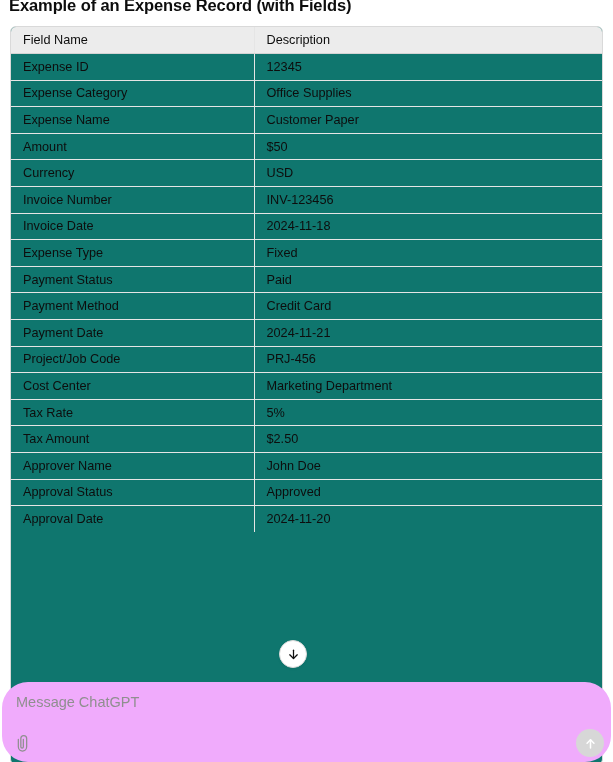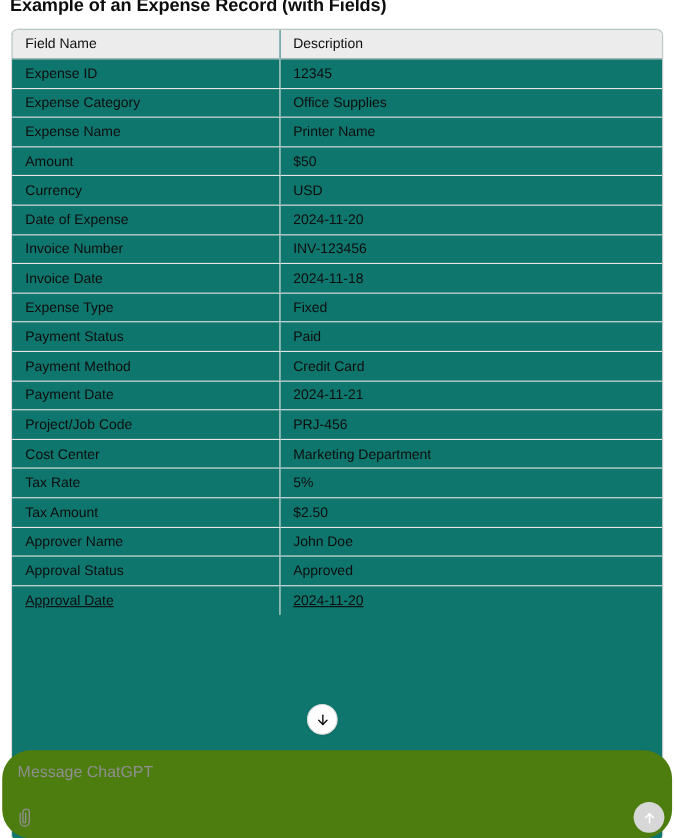--- a/index.html
+++ b/index.html
@@ -49,40 +49,40 @@
     overflow: hidden;
   }
   table.expense-table th {
     background: #ececec;
     border-bottom: 1px solid #d4d4d4;
   }
   table.expense-table th + th,
   table.expense-table td + td {
     border-left: 1px solid #e5e5e5;
   }
-  table.expense-table tbody tr:last-child td { border-bottom: none; text-decoration: underline; }
+  table.expense-table tbody tr:last-child td { border-bottom: none; }
 
   .scroll-btn {
     position: absolute;
     left: 279px; top: 640px;
     width: 28px; height: 28px;
     border-radius: 50%;
     background: #ffffff;
     border: 1px solid #dadada;
     box-shadow: 0 1px 3px rgba(0,0,0,0.06);
     display: flex; align-items: center; justify-content: center;
     cursor: pointer;
     z-index: 5;
     padding: 0;
   }
   .composer {
     position: absolute;
     left: 2px; top: 682px;
     width: 609px; height: 80px;
-    background: #4d7c0f;
+    background: #f0abfc;
     border-radius: 26px;
   }
   .composer-input {
     position: absolute;
     top: 8px; left: 14px;
     width: 560px; height: 26px;
     background: transparent;
     border: none; outline: none; resize: none;
     font-family: "Liberation Sans", sans-serif;
     font-size: 14.5px;
@@ -133,33 +133,29 @@
         <tr>
           <td>Expense ID</td>
           <td>12345</td>
         </tr>
         <tr>
           <td>Expense Category</td>
           <td>Office Supplies</td>
         </tr>
         <tr>
           <td>Expense Name</td>
-          <td>Printer Name</td>
+          <td>Customer Paper</td>
         </tr>
         <tr>
           <td>Amount</td>
           <td>$50</td>
         </tr>
         <tr>
           <td>Currency</td>
           <td>USD</td>
-        </tr>
-        <tr>
-          <td>Date of Expense</td>
-          <td>2024-11-20</td>
         </tr>
         <tr>
           <td>Invoice Number</td>
           <td>INV-123456</td>
         </tr>
         <tr>
           <td>Invoice Date</td>
           <td>2024-11-18</td>
         </tr>
         <tr>

